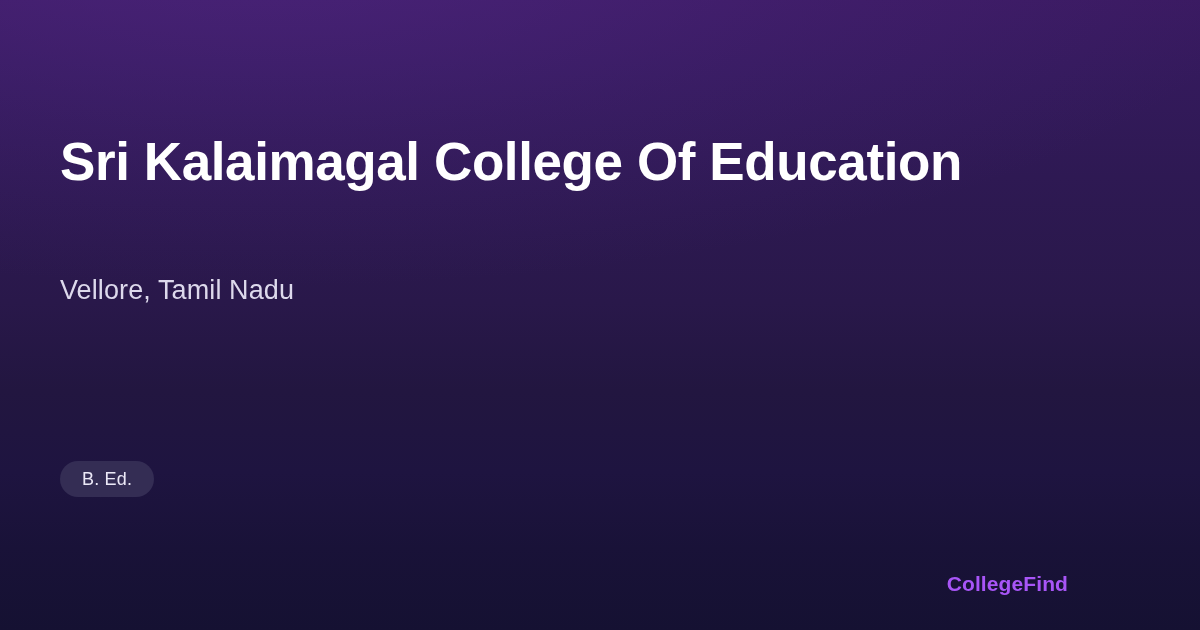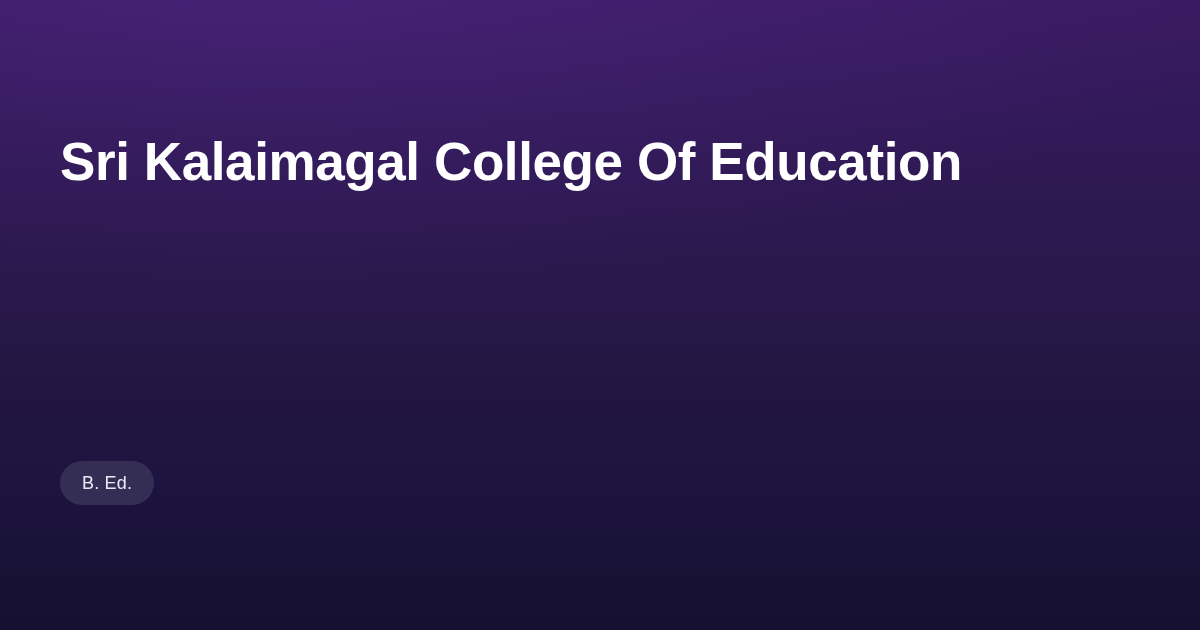--- a/index.html
+++ b/index.html
@@ -108,21 +108,21 @@
     display: flex;
     flex-direction: row;
     align-items: center;
     gap: 14px;
   }
 
   .tag-pill {
     display: inline-flex;
     align-items: center;
     justify-content: center;
-    height: 44px;
+    height: 36px;
     padding: 0 22px;
     border-radius: 22px;
     background: #342d54;
     color: #ece9f7;
     font-size: 18px;
     line-height: 1;
     letter-spacing: 0.2px;
     white-space: nowrap;
   }
 
@@ -143,22 +143,24 @@
 
 <div class="og-card">
 
   <div class="content">
 
     <div class="headline-block">
       <h1 class="title">Sri Kalaimagal College Of Education</h1>
     </div>
 
     <div class="meta-block">
+      <p class="location">Vellore, Tamil Nadu</p>
 
     </div>
 
     <div class="tags-row">
       <span class="tag-pill">B. Ed.</span>
     </div>
 
+    <div class="brand">CollegeFind</div>
 
   </div>
 </div>
 
 </body></html>

